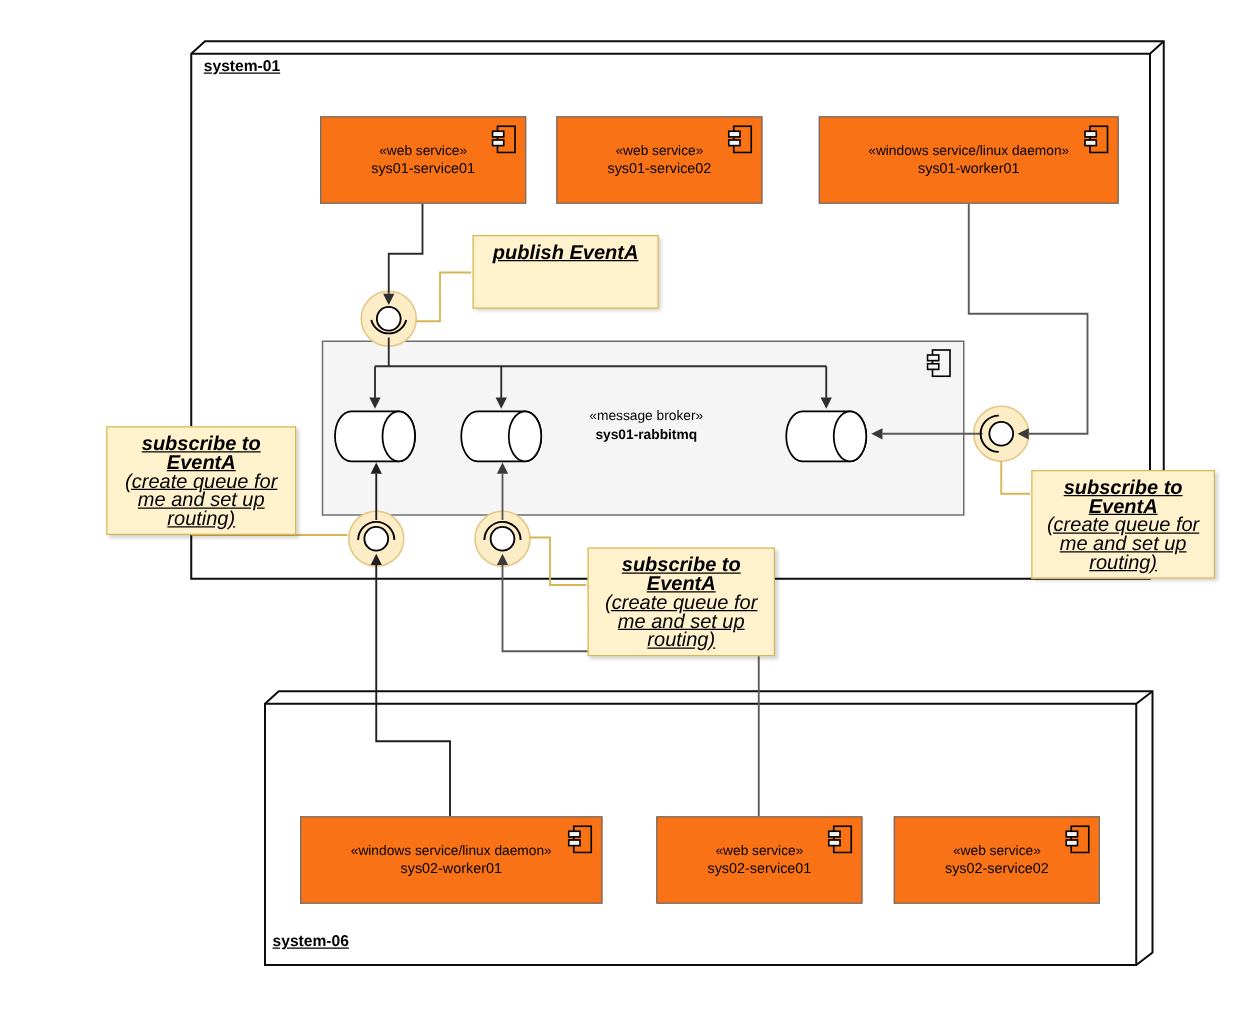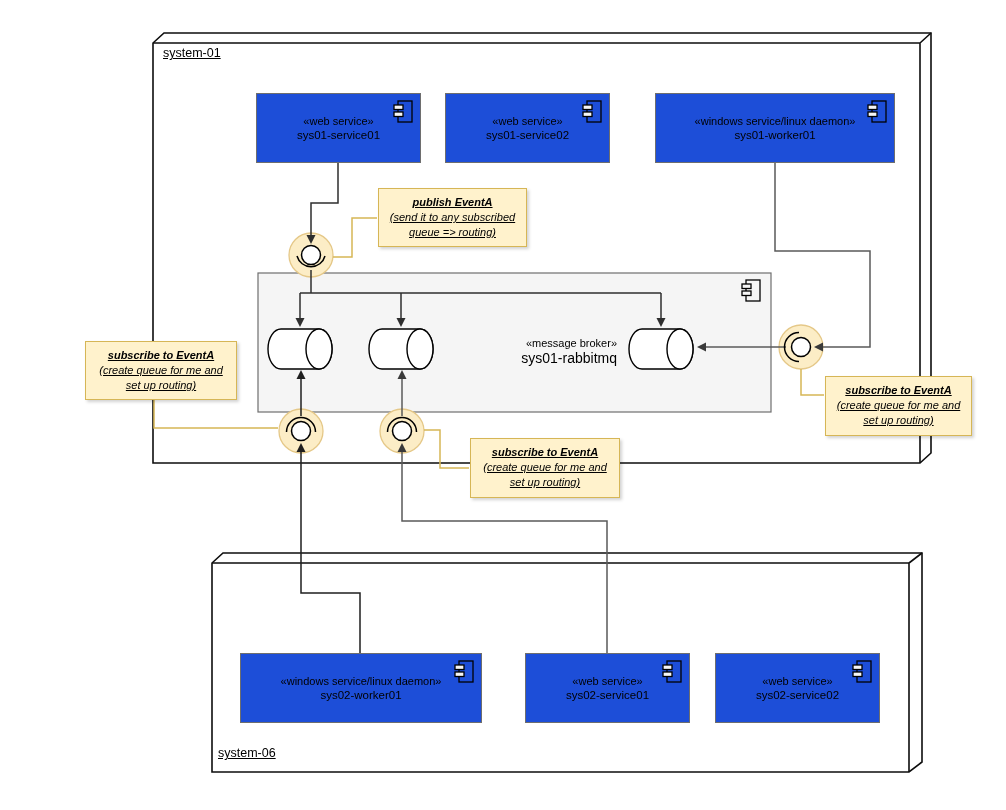--- a/index.html
+++ b/index.html
@@ -1,29 +1,29 @@
 <!DOCTYPE html>
 <html><head>
 <meta charset="utf-8">
 <style>
   html,body{margin:0;padding:0;background:#ffffff;}
   .stage{position:relative;width:1006px;height:810px;background:#ffffff;
          font-family:"Liberation Sans", sans-serif;color:#000;overflow:hidden;}
   .stage svg.wires{position:absolute;left:0;top:0;}
-  .sys-label{position:absolute;font-size:12.5px;font-weight:normal;text-decoration:underline;}
-  .component{position:absolute;background:#1d4ed8;border:1px solid #6e6e6e;
+  .sys-label{position:absolute;font-size:12.5px;font-weight:bold;text-decoration:underline;}
+  .component{position:absolute;background:#f97316;border:1px solid #6e6e6e;
              display:flex;flex-direction:column;align-items:center;justify-content:center;
              text-align:center;line-height:14px;font-size:11px;box-sizing:border-box;}
   .component .stereo{font-size:11px;}
   .component .cname{font-weight:normal;font-size:11.5px;}
   .comp-icon{position:absolute;top:6px;right:6px;}
-  .broker-label{position:absolute;text-align:right;font-size:11px;line-height:15px;margin-top:10px;}
-  .broker-label .cname{font-weight:normal;font-size:14px;}
+  .broker-label{position:absolute;text-align:center;font-size:11px;line-height:15px;}
+  .broker-label .cname{font-weight:bold;font-size:11px;}
   .note{position:absolute;background:#FFF2CC;border:1px solid #D6B656;
-        box-sizing:border-box;text-align:center;font-size:11px;line-height:15px;
+        box-sizing:border-box;text-align:center;font-size:16px;line-height:15px;
         padding:6px 5px 4px 5px;box-shadow:2px 2px 3px rgba(0,0,0,0.18);}
   .note .ntitle{font-weight:bold;font-style:italic;text-decoration:underline;display:block;}
   .note .nbody{font-style:italic;text-decoration:underline;display:block;}
 </style>
 </head>
 <body>
 
 <div class="stage">
 
   <svg class="wires" width="1006" height="810" viewBox="0 0 1006 810">
@@ -197,21 +197,20 @@
     <span class="cname">sys02-service02</span>
     <svg class="comp-icon" width="21" height="23">
       <rect x="5" y="1" width="14" height="21" fill="none" stroke="#000" stroke-width="1.3"></rect>
       <rect x="1" y="5" width="9" height="4.5" fill="#F5F5F5" stroke="#000" stroke-width="1.3"></rect>
       <rect x="1" y="12" width="9" height="4.5" fill="#F5F5F5" stroke="#000" stroke-width="1.3"></rect>
     </svg>
   </div>
 
   <div class="note" style="left:378px;top:188px;width:149px;min-height:59px;">
     <span class="ntitle">publish EventA</span>
-    <span class="nbody">(send it to any subscribed queue =&gt; routing)</span>
   </div>
 
   <div class="note" style="left:85px;top:341px;width:152px;min-height:59px;">
     <span class="ntitle">subscribe to EventA</span>
     <span class="nbody">(create queue for me and set up routing)</span>
   </div>
 
   <div class="note" style="left:470px;top:438px;width:150px;min-height:60px;">
     <span class="ntitle">subscribe to EventA</span>
     <span class="nbody">(create queue for me and set up routing)</span>

